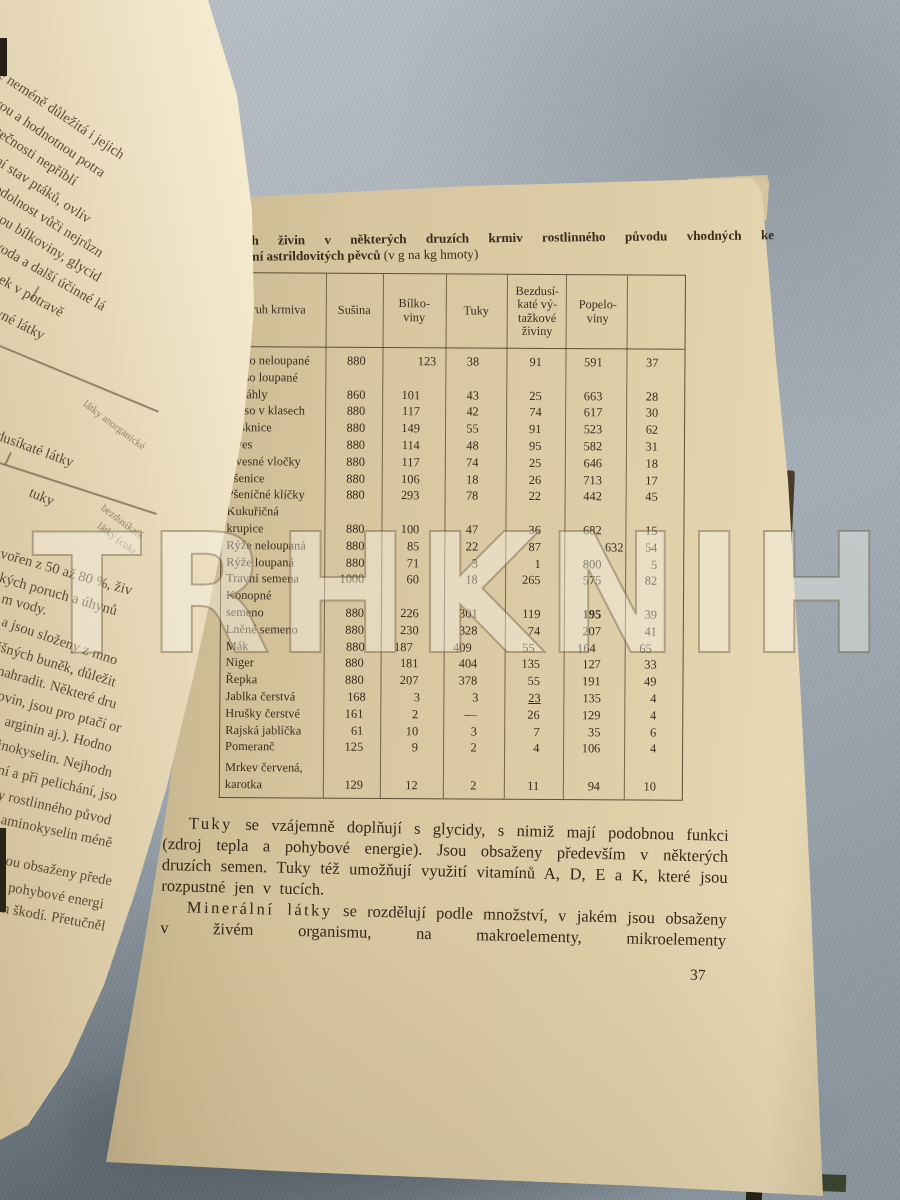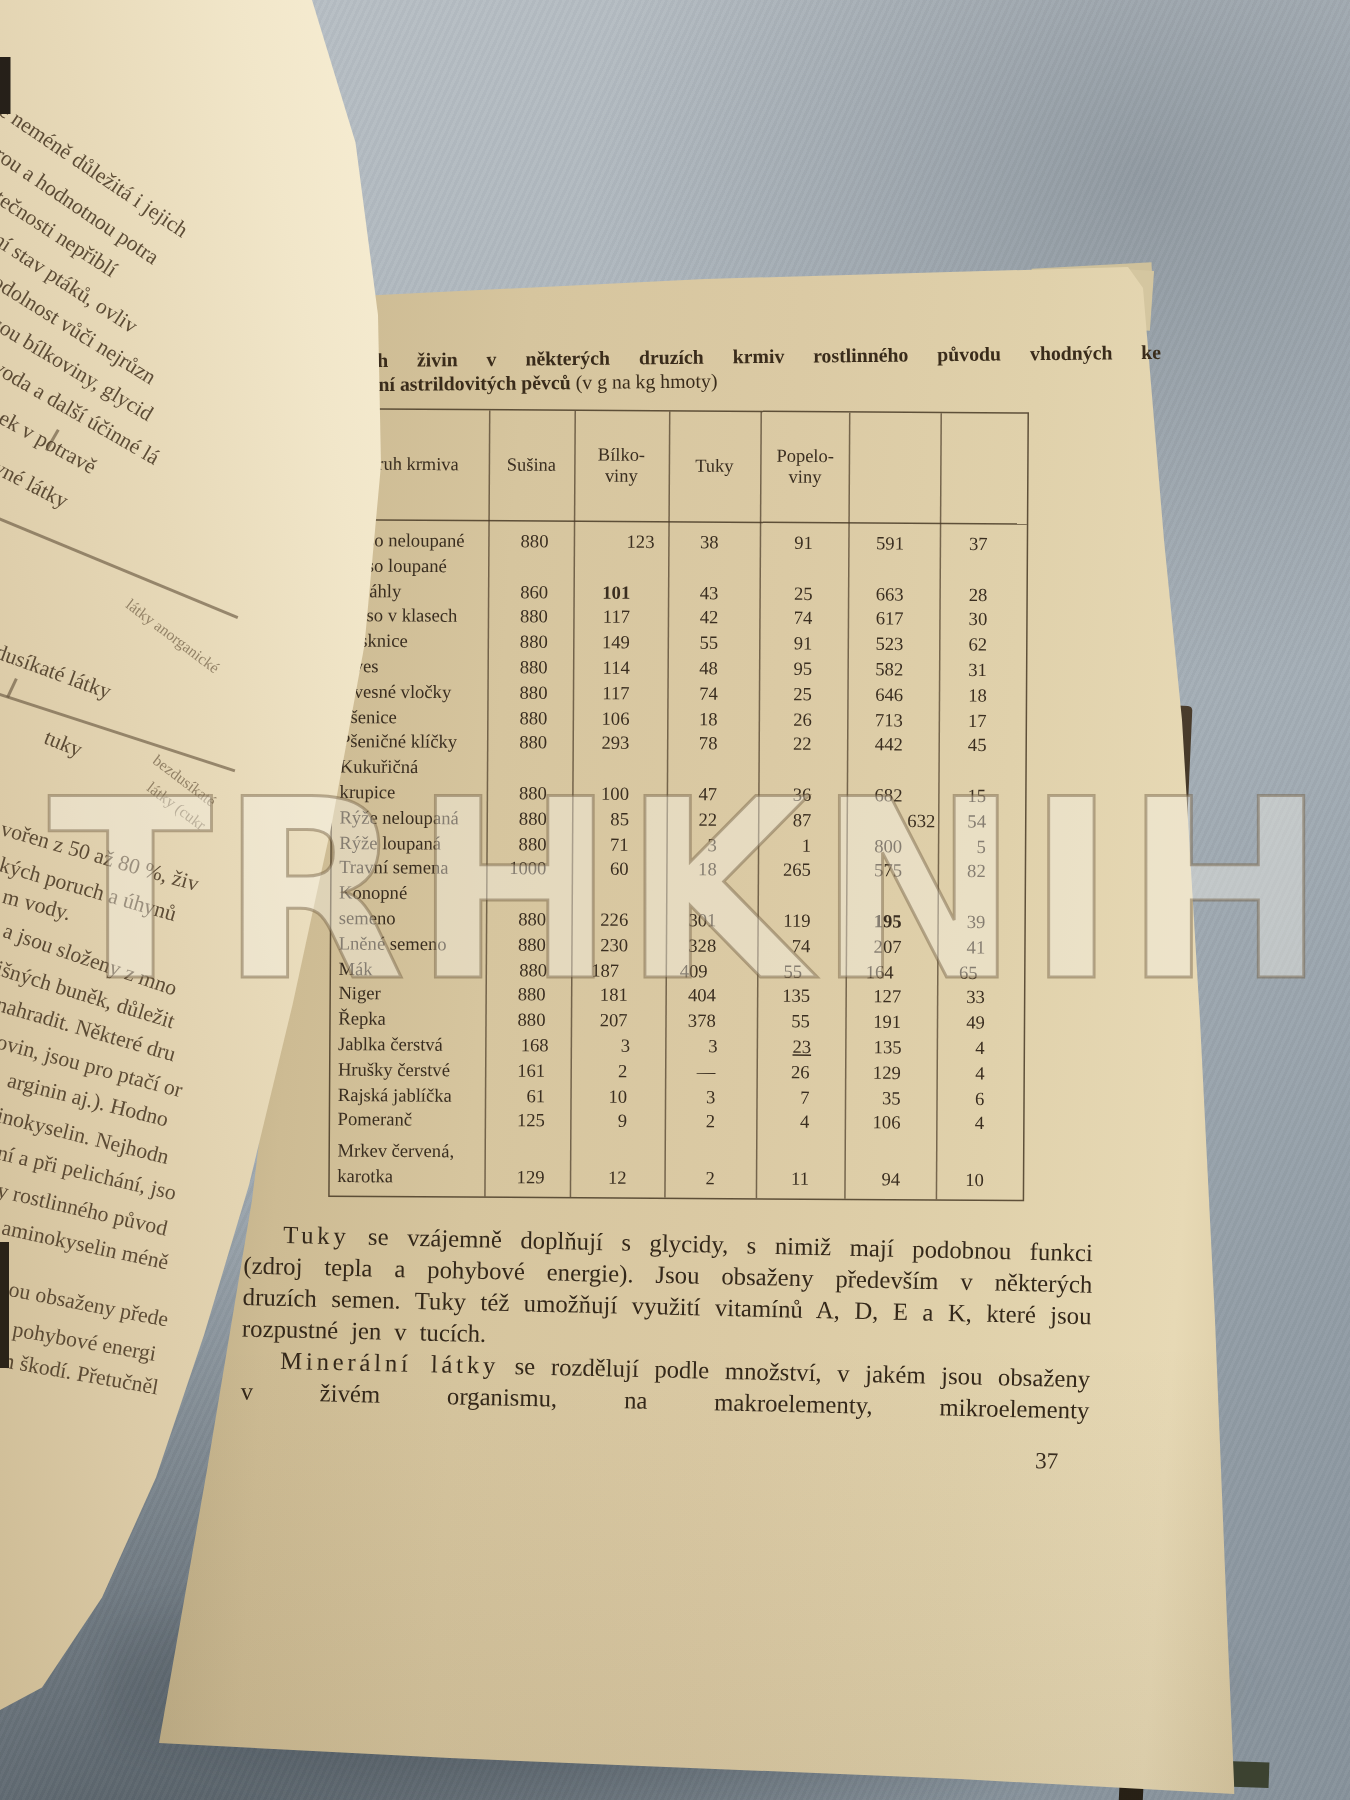--- a/index.html
+++ b/index.html
@@ -113,38 +113,42 @@
     <div class="title-l2"><span class="b">krmení astrildovitých pěvců</span><span class="n"> (v g na kg hmoty)</span></div>
   </div>
 
   <div class="tbl">
     <div class="thead" id="thead">
         <div class="hcell" style="width: 103px;">Druh krmiva</div>
         <div class="hcell" style="width: 57px;">Sušina</div>
         <div class="hcell" style="width: 63px;">Bílko-
 viny</div>
         <div class="hcell" style="width: 61px;">Tuky</div>
+        <div class="hcell" style="width: 61px;">Bezdusí-
+katé vý-
+tažkové
+živiny</div>
         <div class="hcell" style="width: 60px;">Popelo-
 viny</div>
       </div>
     <div class="tbody" id="tbody">
         <div class="trow">
           <div class="name" style="width: 103px;">Proso neloupané</div>
           <div class="val" style="width: 57px; padding-right: 16px;">880</div>
           <div class="val" style="width: 63px; padding-right: 8px;">123</div>
           <div class="val" style="width: 61px; padding-right: 26px;">38</div>
           <div class="val" style="width: 59px; padding-right: 22px;">91</div>
           <div class="val" style="width: 61px; padding-right: 22px;">591</div>
           <div class="val" style="width: 60px; padding-right: 26px;">37</div>
         </div>
         <div class="trow">
           <div class="name" style="width: 103px;">Proso loupané
 — jáhly</div>
           <div class="val" style="width: 57px; padding-right: 16px;">860</div>
-          <div class="val" style="width: 63px; padding-right: 24px; font-weight: bold;">101</div>
+          <div class="val" style="width: 63px; padding-right: 24px;">101</div>
           <div class="val" style="width: 61px; padding-right: 26px;">43</div>
           <div class="val" style="width: 59px; padding-right: 22px;">25</div>
           <div class="val" style="width: 61px; padding-right: 22px;">663</div>
           <div class="val" style="width: 60px; padding-right: 26px;">28</div>
         </div>
         <div class="trow">
           <div class="name" style="width: 103px;">Proso v klasech</div>
           <div class="val" style="width: 57px; padding-right: 16px;">880</div>
           <div class="val" style="width: 63px; padding-right: 24px;">117</div>
           <div class="val" style="width: 61px; padding-right: 26px;">42</div>

